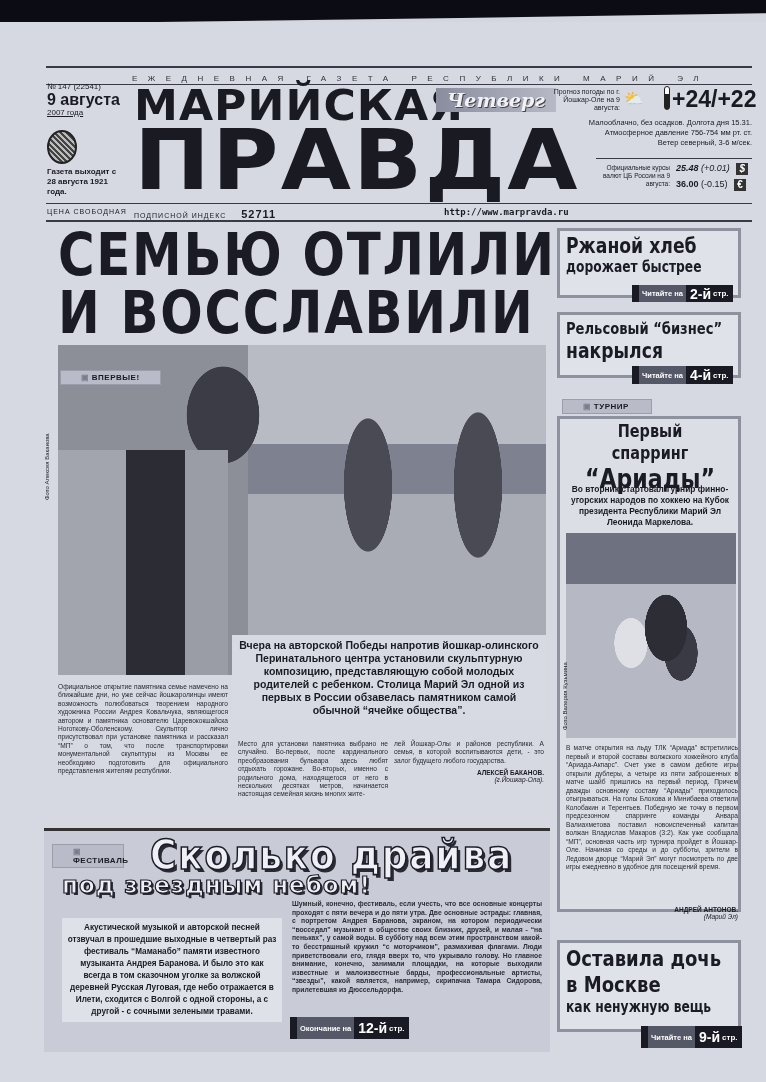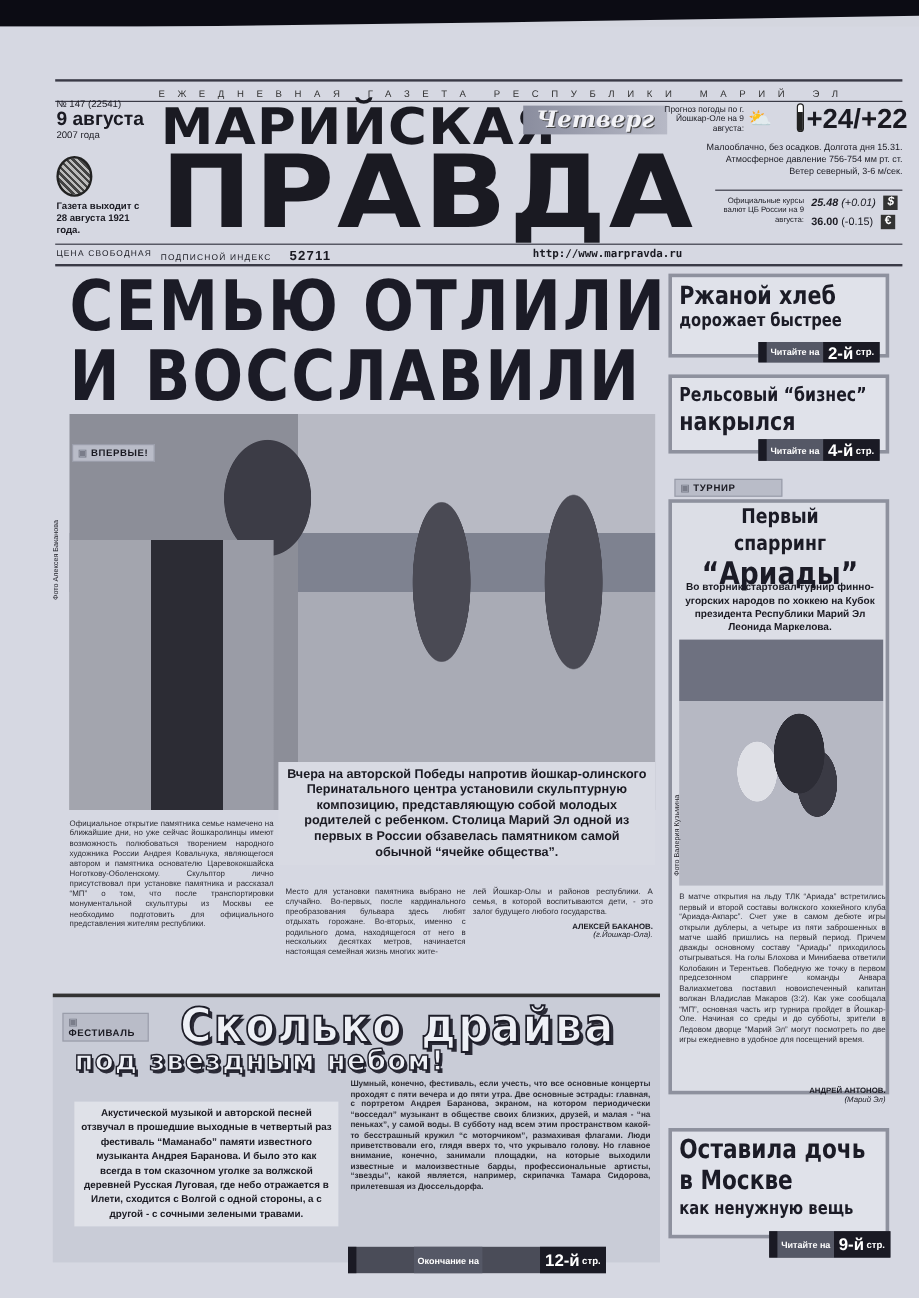--- a/index.html
+++ b/index.html
@@ -4,21 +4,21 @@
 <style>
   * { box-sizing: border-box; margin: 0; padding: 0; }
   body { width: 766px; height: 1082px; background: #d4d6df; font-family: "Liberation Sans", sans-serif; color: #1a1a22; position: relative; overflow: hidden; }
   .topband { position: absolute; left: 0; top: 0; width: 766px; height: 24px; background: #0c0c14; clip-path: polygon(0 0,100% 0,100% 55%,60% 75%,0 100%); }
   .page { position: absolute; left: 0; top: 22px; width: 766px; height: 1060px; background: #d6d8e2; }
   .abs { position: absolute; }
   .rule { position: absolute; height: 2px; background: #3a3a46; }
   .tagline { position: absolute; left: 132px; top: 74px; font-size: 8px; letter-spacing: 10.5px; color: #333; font-family: "Liberation Sans", sans-serif; }
   .issue { left: 47px; top: 82px; font-size: 8px; }
   .date-big { left: 47px; top: 91px; font-size: 16px; font-weight: bold; }
-  .year { left: 47px; top: 108px; font-size: 8px; }
+  .year { left: 47px; top: 108px; font-size: 8px; text-decoration: underline; }
   .emblem { left: 47px; top: 130px; width: 30px; height: 34px; border-radius: 50%; border: 2px solid #222; background: repeating-linear-gradient(45deg,#444 0 2px,#bbb 2px 4px); }
   .since { left: 47px; top: 167px; font-size: 8px; line-height: 10px; font-weight: bold; width: 70px; }
   .title1 { left: 134px; top: 84px; font-size: 42px; font-weight: 900; letter-spacing: 1px; font-family: "DejaVu Sans", sans-serif; line-height: 44px; transform: scaleX(1.05); transform-origin: left; }
   .title2 { left: 134px; top: 118px; font-size: 84px; font-weight: 900; font-family: "DejaVu Sans", sans-serif; line-height: 84px; letter-spacing: 2px; transform: scaleX(1.08); transform-origin: left; }
   .weekday { left: 436px; top: 88px; width: 120px; height: 24px; background: linear-gradient(90deg,#8a8d9e,#b7b9c6); color: #f2f2f6; font-size: 19px; font-style: italic; font-weight: bold; text-align: center; line-height: 24px; font-family: "DejaVu Serif", serif; text-shadow: 1px 1px 0 #444; }
   .wx-label { left: 548px; top: 88px; width: 72px; font-size: 7px; text-align: right; line-height: 8px; }
   .wx-icon { left: 624px; top: 89px; font-size: 16px; }
   .thermo { left: 664px; top: 86px; width: 6px; height: 24px; border: 1.5px solid #222; border-radius: 3px; background: linear-gradient(#fff 30%, #222 30%); }
   .temp { left: 672px; top: 86px; font-size: 23px; font-weight: bold; }
   .wx-desc { left: 540px; top: 118px; width: 212px; font-size: 7.5px; text-align: right; line-height: 10px; }
@@ -31,21 +31,21 @@
   .index b { font-size: 11px; letter-spacing: 1px; margin-left: 12px; }
   .url { left: 444px; top: 207px; font-size: 9px; font-weight: bold; font-family: "DejaVu Sans Mono", monospace; }
   .headline { left: 58px; top: 226px; font-size: 58px; font-weight: 900; line-height: 58px; font-family: "DejaVu Sans", sans-serif; letter-spacing: 2px; transform: scaleX(0.86); transform-origin: left; white-space: nowrap; color: #1b1b26; }
   .photo { left: 58px; top: 345px; width: 488px; height: 330px; background:
       radial-gradient(ellipse 60px 80px at 165px 70px, #3c3c46 0 60%, transparent 61%),
       linear-gradient(90deg, #8c8e98 0 190px, transparent 190px),
       radial-gradient(ellipse 40px 110px at 310px 140px, #4a4a54 0 60%, transparent 61%),
       radial-gradient(ellipse 40px 120px at 420px 140px, #4a4a54 0 60%, transparent 61%),
       linear-gradient(180deg, #b8bac4 0 30%, #7e8290 30% 45%, #a9abb5 45% 100%); }
   .photo-inner-person { left: 58px; top: 450px; width: 170px; height: 225px; background: linear-gradient(90deg,#a3a5ae 0 40%, #2c2c34 40% 75%, #9a9ca6 75%); }
-  .rubric { background: #b9bcc8; border: 1px solid #9a9daa; font-size: 8px; font-weight: bold; padding: 2px 4px; letter-spacing: 0.5px; }
+  .rubric { background: #b9bcc8; border: 1px solid #9a9daa; font-size: 8px; font-weight: bold; padding: 2px 20px; letter-spacing: 0.5px; }
   .rubric::before { content: "▣ "; color: #7a7d8a; }
   .credit-vert { left: 44px; top: 420px; font-size: 6px; transform: rotate(-90deg); transform-origin: left top; white-space: nowrap; }
   .lede { left: 232px; top: 635px; width: 314px; background: #d8dae3; font-size: 10.5px; font-weight: bold; text-align: center; line-height: 13px; padding: 4px 6px; }
   .body-small { font-size: 6.6px; line-height: 8.4px; text-align: justify; color: #2a2a32; }
   .col1 { left: 58px; top: 683px; width: 170px; }
   .col2 { left: 238px; top: 740px; width: 150px; }
   .col3 { left: 394px; top: 740px; width: 150px; }
   .sign { font-size: 6.5px; text-align: right; font-weight: bold; }
   .sign i { font-weight: normal; display: block; }
   .fest-box { left: 44px; top: 828px; width: 506px; height: 224px; background: #c9ccd7; border-top: 3px solid #333; }
@@ -198,20 +198,20 @@
       <small>стр.</small>
     </span>
 </div>
 
 <div class="abs fest-box"></div>
 <div class="abs rubric" style="left:52px;top:844px;width:72px;">ФЕСТИВАЛЬ</div>
 <div class="abs fest-title1">Сколько драйва</div>
 <div class="abs fest-title2">под звездным небом!</div>
 <div class="abs fest-lede">Акустической музыкой и авторской песней отзвучал в прошедшие выходные в четвертый раз фестиваль “Маманабо” памяти известного музыканта Андрея Баранова. И было это как всегда в том сказочном уголке за волжской деревней Русская Луговая, где небо отражается в Илети, сходится с Волгой с одной стороны, а с другой - с сочными зелеными травами.</div>
 <div class="abs fest-body">Шумный, конечно, фестиваль, если учесть, что все основные концерты проходят с пяти вечера и до пяти утра. Две основные эстрады: главная, с портретом Андрея Баранова, экраном, на котором периодически “восседал” музыкант в обществе своих близких, друзей, и малая - “на пеньках”, у самой воды. В субботу над всем этим пространством какой-то бесстрашный кружил “с моторчиком”, размахивая флагами. Люди приветствовали его, глядя вверх то, что укрывало голову. Но главное внимание, конечно, занимали площадки, на которые выходили известные и малоизвестные барды, профессиональные артисты, “звезды”, какой является, например, скрипачка Тамара Сидорова, прилетевшая из Дюссельдорфа.</div>
-<div class="abs readmore" style="left:290px;top:1039px;height:22px;gap:48px;">
+<div class="abs readmore" style="left:290px;top:1017px;height:22px;">
   <span class="rm-bar"></span>
   <span class="rm-lbl">Окончание на</span>
   <span class="rm-num">
       <span>12-й</span>
       <small>стр.</small>
     </span>
 </div>
 
 </body></html>

